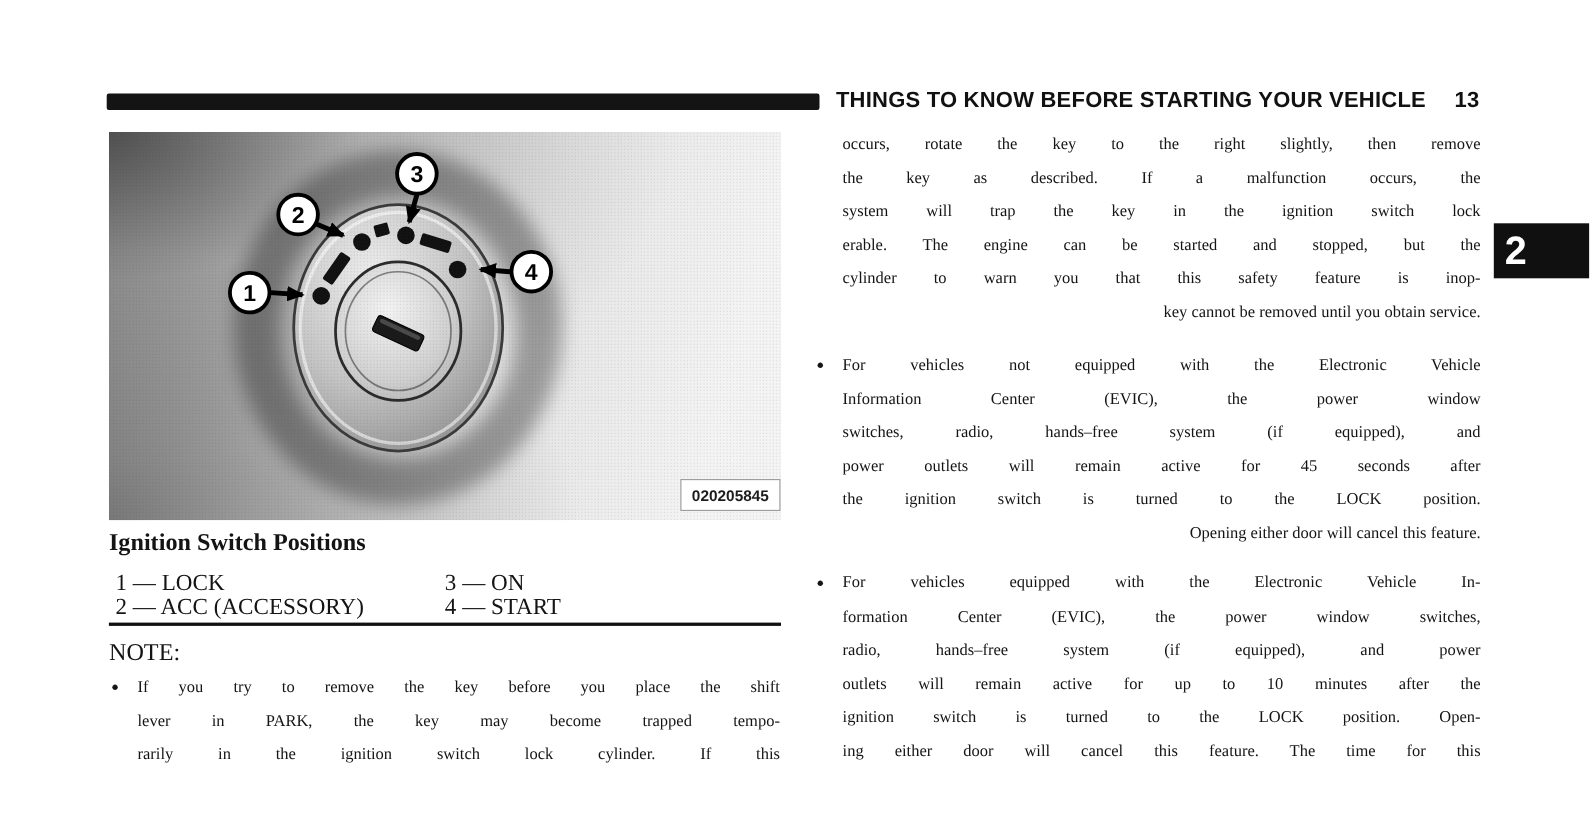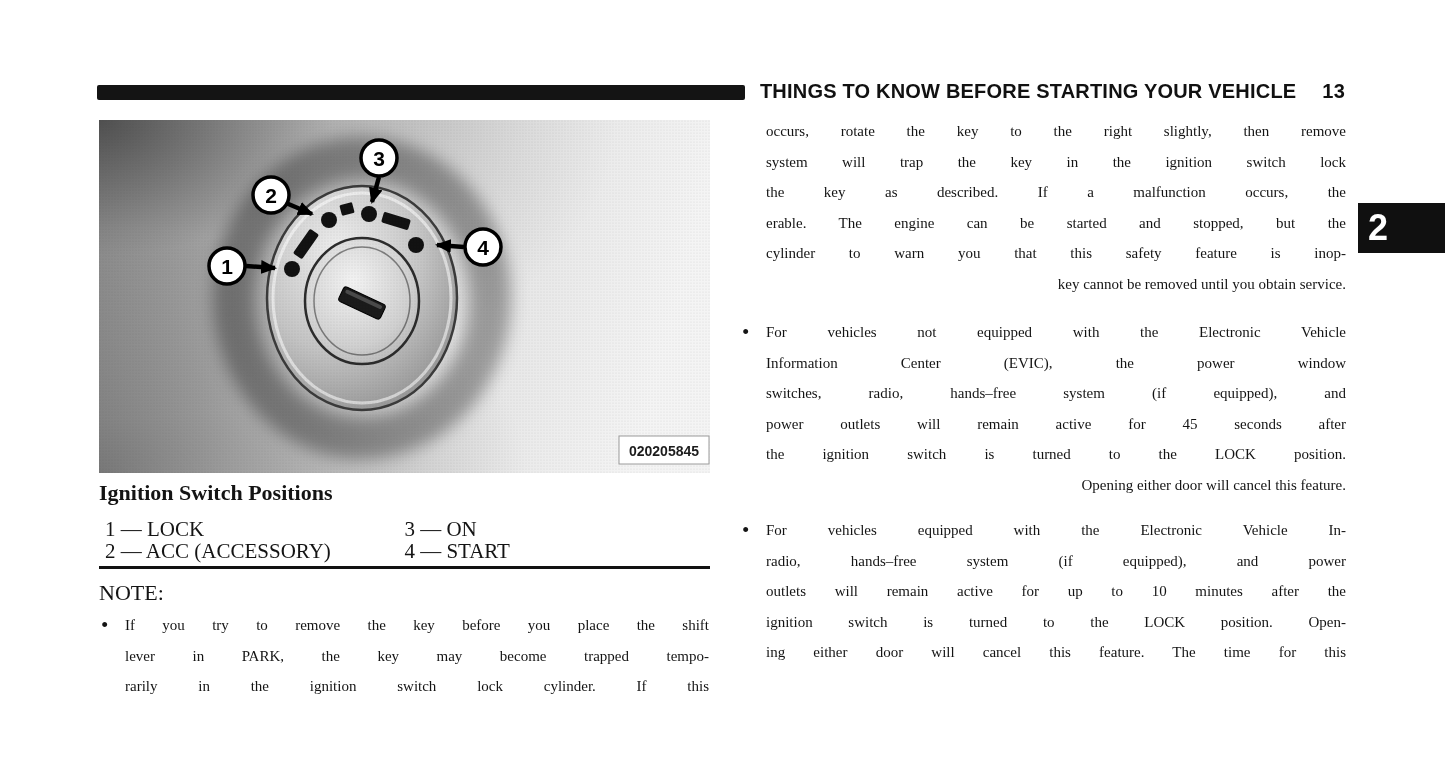--- a/index.html
+++ b/index.html
@@ -249,22 +249,22 @@
     <div class="bullet-text">
       <div class="jline">If you try to remove the key before you place the shift</div>
       <div class="jline">lever in PARK, the key may become trapped tempo-</div>
       <div class="jline">rarily in the ignition switch lock cylinder. If this</div>
     </div>
   </div>
 
   <div class="right-col">
     <div class="para">
       <div class="jline">occurs, rotate the key to the right slightly, then remove</div>
+      <div class="jline">the key as described. If a malfunction occurs, the</div>
       <div class="jline">system will trap the key in the ignition switch lock</div>
-      <div class="jline">the key as described. If a malfunction occurs, the</div>
       <div class="jline">erable. The engine can be started and stopped, but the</div>
       <div class="jline">cylinder to warn you that this safety feature is inop-</div>
       <div class="lline">key cannot be removed until you obtain service.</div>
     </div>
 
     <div class="bullet-item mt1">
       <span class="bullet-glyph">•</span>
       <div class="bullet-text">
         <div class="jline">For vehicles not equipped with the Electronic Vehicle</div>
         <div class="jline">Information Center (EVIC), the power window</div>
@@ -272,20 +272,21 @@
         <div class="jline">power outlets will remain active for 45 seconds after</div>
         <div class="jline">the ignition switch is turned to the LOCK position.</div>
         <div class="lline">Opening either door will cancel this feature.</div>
       </div>
     </div>
 
     <div class="bullet-item mt2">
       <span class="bullet-glyph">•</span>
       <div class="bullet-text">
         <div class="jline">For vehicles equipped with the Electronic Vehicle In-</div>
+        <div class="jline">formation Center (EVIC), the power window switches,</div>
         <div class="jline">radio, hands–free system (if equipped), and power</div>
         <div class="jline">outlets will remain active for up to 10 minutes after the</div>
         <div class="jline">ignition switch is turned to the LOCK position. Open-</div>
         <div class="jline">ing either door will cancel this feature. The time for this</div>
       </div>
     </div>
   </div>
 
 </div>
 

